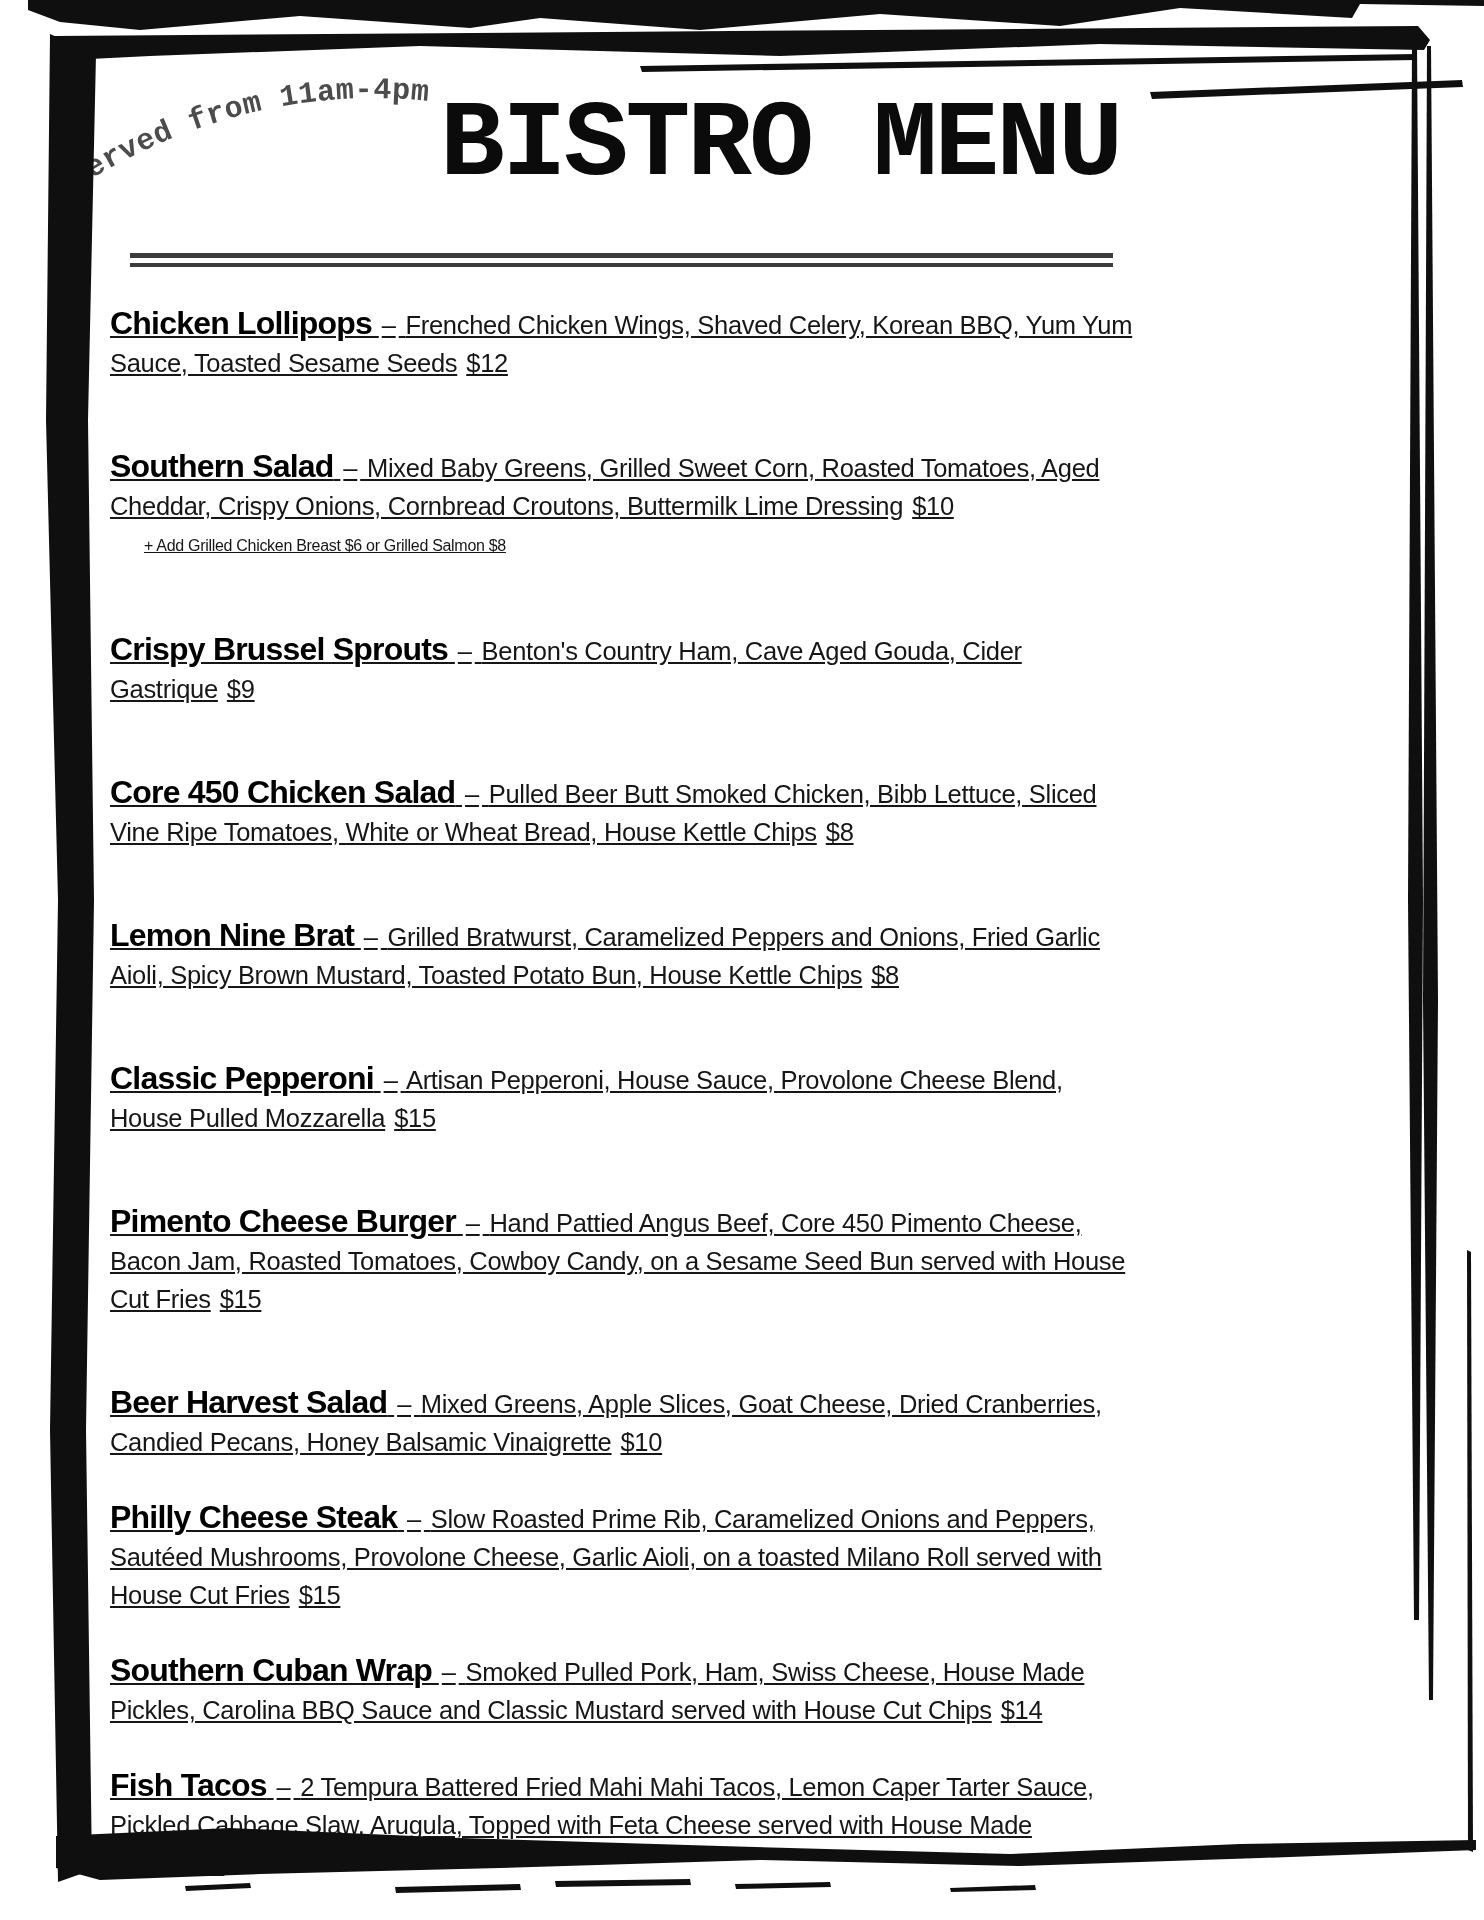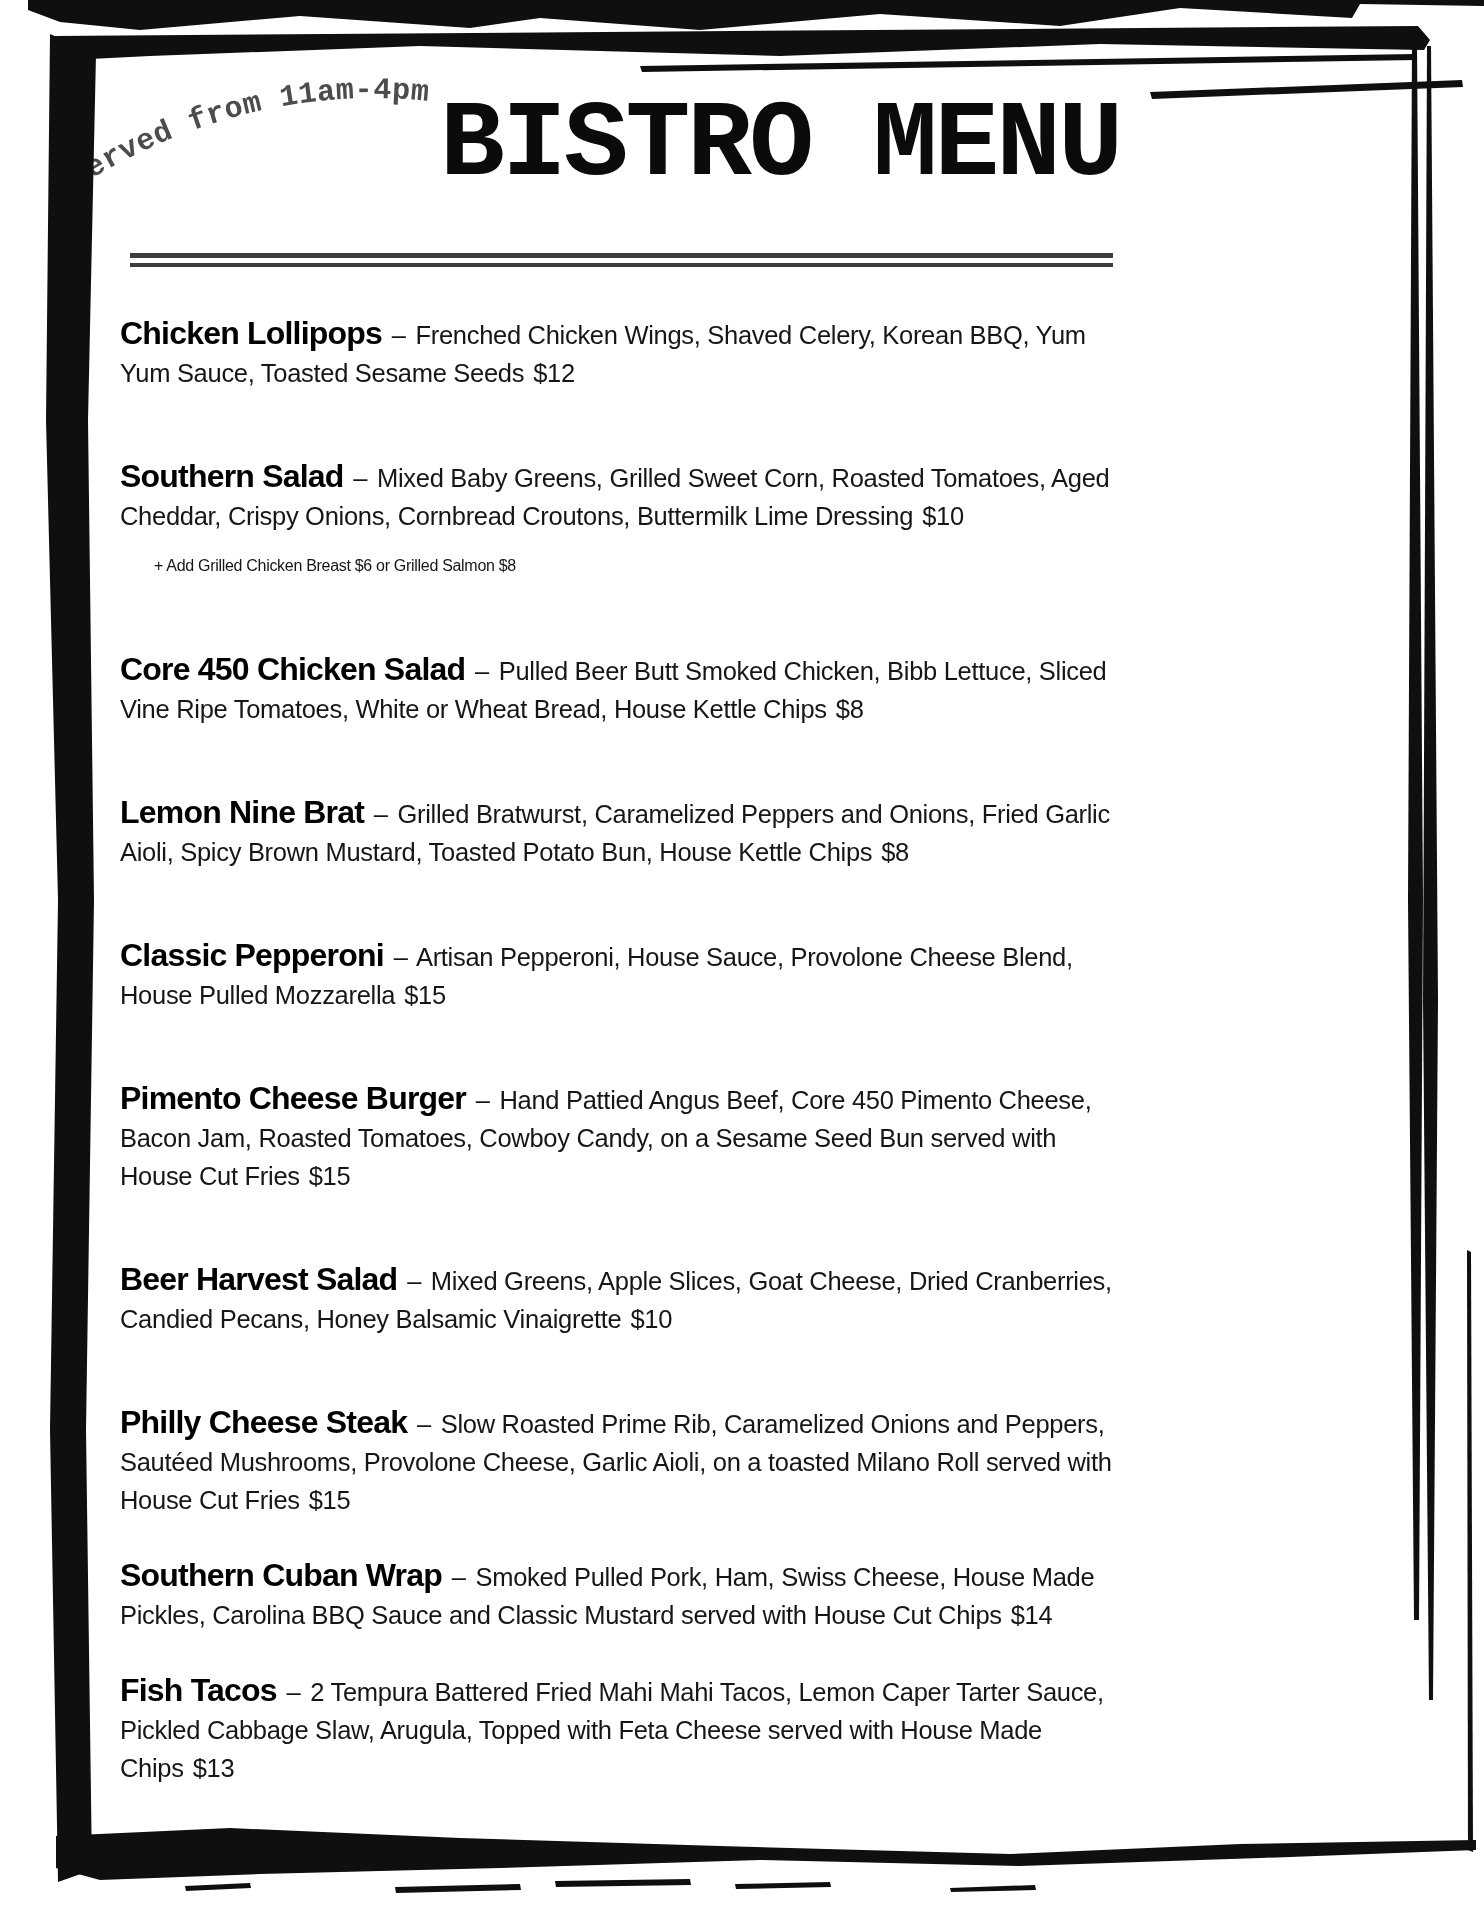--- a/index.html
+++ b/index.html
@@ -46,21 +46,21 @@
     position:absolute;left:130px;top:253px;width:983px;height:5px;
     border-top:5px solid #3c3c3c;
     border-bottom:4px solid #3c3c3c;
     z-index:2;
   }
   .menu-items{
     position:absolute;left:108px;top:302px;width:1030px;z-index:2;
   }
   .menu-item{margin-bottom:65px;}
   .menu-item:nth-child(n+8){margin-bottom:37px;}
-  .menu-item p{margin:12px;}
+  .menu-item p{margin:2px;text-decoration:underline;}
   .mi-text{
     font-size:25.5px;line-height:38px;color:var(--text);letter-spacing:-0.3px;
   }
   .mi-name{
     font-size:32px;font-weight:700;color:#000;letter-spacing:-0.8px;
   }
   .mi-dash{margin:0 3px;}
   .mi-price{margin-left:9px;}
   .mi-note{
     font-size:16px;line-height:38px;padding-left:34px;
@@ -104,20 +104,24 @@
   <div class="menu-item">
     <p class="mi-text"><span class="mi-name">Chicken Lollipops</span> <span class="mi-dash">–</span> <span class="mi-desc">Frenched Chicken Wings, Shaved Celery, Korean BBQ, Yum Yum Sauce, Toasted Sesame Seeds</span><span class="mi-price">$12</span></p>
 
   </div>
 
   <div class="menu-item">
     <p class="mi-text"><span class="mi-name">Southern Salad</span> <span class="mi-dash">–</span> <span class="mi-desc">Mixed Baby Greens, Grilled Sweet Corn, Roasted Tomatoes, Aged Cheddar, Crispy Onions, Cornbread Croutons, Buttermilk Lime Dressing</span><span class="mi-price">$10</span></p>
     <p class="mi-note">+ Add Grilled Chicken Breast $6 or Grilled Salmon $8</p>
   </div>
 
+  <div class="menu-item">
+    <p class="mi-text"><span class="mi-name">Crispy Brussel Sprouts</span> <span class="mi-dash">–</span> <span class="mi-desc">Benton's Country Ham, Cave Aged Gouda, Cider Gastrique</span><span class="mi-price">$9</span></p>
+
+  </div>
 
   <div class="menu-item">
     <p class="mi-text"><span class="mi-name">Core 450 Chicken Salad</span> <span class="mi-dash">–</span> <span class="mi-desc">Pulled Beer Butt Smoked Chicken, Bibb Lettuce, Sliced Vine Ripe Tomatoes, White or Wheat Bread, House Kettle Chips</span><span class="mi-price">$8</span></p>
 
   </div>
 
   <div class="menu-item">
     <p class="mi-text"><span class="mi-name">Lemon Nine Brat</span> <span class="mi-dash">–</span> <span class="mi-desc">Grilled Bratwurst, Caramelized Peppers and Onions, Fried Garlic Aioli, Spicy Brown Mustard, Toasted Potato Bun, House Kettle Chips</span><span class="mi-price">$8</span></p>
 
   </div>

